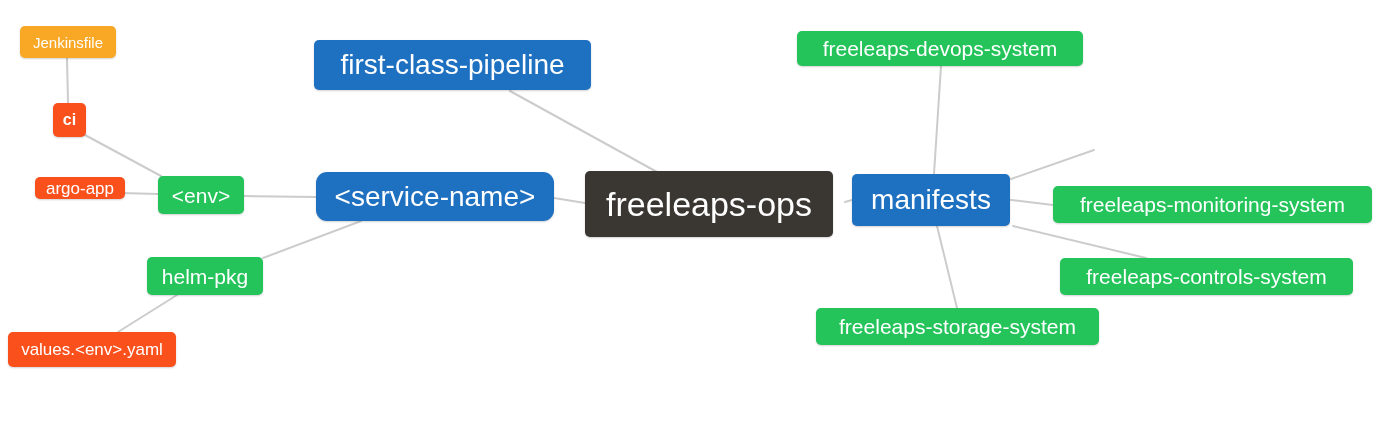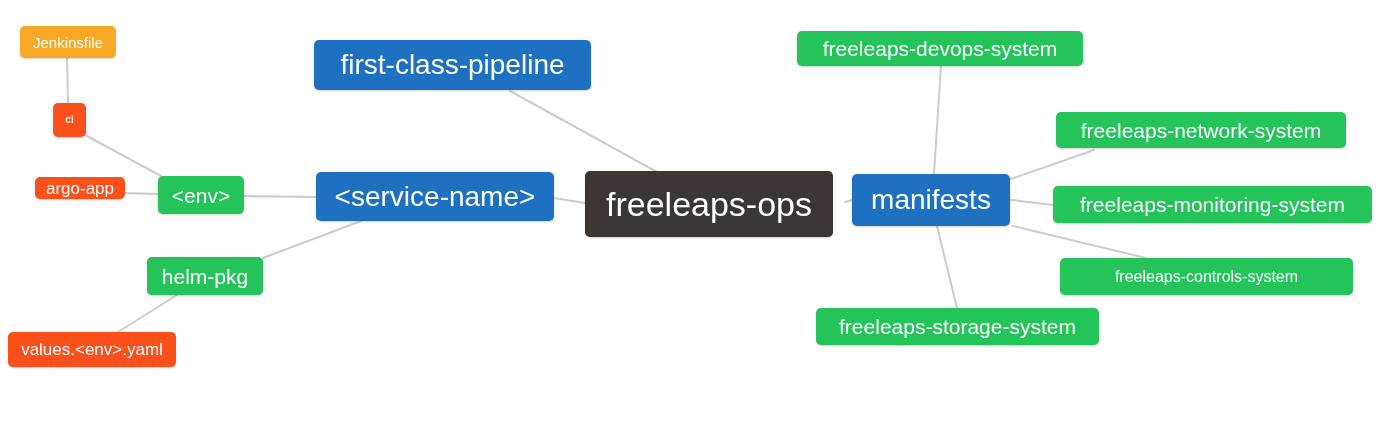--- a/index.html
+++ b/index.html
@@ -53,27 +53,26 @@
       <line x1="510" y1="91" x2="657" y2="172" stroke="#cccccc" stroke-width="2" stroke-linecap="round"></line>
       <line x1="554" y1="198" x2="585" y2="203" stroke="#cccccc" stroke-width="2" stroke-linecap="round"></line>
       <line x1="845" y1="202" x2="852" y2="200" stroke="#cccccc" stroke-width="2" stroke-linecap="round"></line>
       <line x1="934" y1="174" x2="941" y2="66" stroke="#cccccc" stroke-width="2" stroke-linecap="round"></line>
       <line x1="1011" y1="179" x2="1094" y2="150" stroke="#cccccc" stroke-width="2" stroke-linecap="round"></line>
       <line x1="1011" y1="200" x2="1053" y2="205" stroke="#cccccc" stroke-width="2" stroke-linecap="round"></line>
       <line x1="1013" y1="226" x2="1146" y2="258" stroke="#cccccc" stroke-width="2" stroke-linecap="round"></line>
       <line x1="937" y1="226" x2="957" y2="308" stroke="#cccccc" stroke-width="2" stroke-linecap="round"></line>
     </svg>
 <div class="node" style="left: 20px; top: 26px; width: 96px; height: 32px; font-size: 15px; font-weight: 400; background: rgb(249, 168, 38); text-align: right;">Jenkinsfile</div>
-    <div class="node" style="left: 53px; top: 103px; width: 33px; height: 34px; font-size: 10px; font-weight: 700; background: rgb(250, 80, 28);">ci</div>
+    <div class="node" style="left: 53px; top: 103px; width: 33px; height: 34px; font-size: 16px; font-weight: 700; background: rgb(250, 80, 28);">ci</div>
     <div class="node" style="left: 35px; top: 177px; width: 90px; height: 22px; font-size: 17px; font-weight: 400; background: rgb(250, 80, 28);">argo-app</div>
     <div class="node" style="left: 158px; top: 176px; width: 86px; height: 38px; font-size: 21px; font-weight: 400; background: rgb(36, 196, 91);">&lt;env&gt;</div>
     <div class="node" style="left: 314px; top: 40px; width: 277px; height: 50px; font-size: 28px; font-weight: 400; background: rgb(30, 112, 193);">first-class-pipeline</div>
-    <div class="node" style="left: 316px; top: 172px; width: 238px; height: 49px; font-size: 28px; font-weight: 400; background: rgb(30, 112, 193);">&lt;service-name&gt;</div>
+    <div class="node" style="left: 316px; top: 172px; width: 238px; height: 49px; font-size: 28px; font-weight: 400; background: rgb(30, 112, 193); border-radius: 11px;">&lt;service-name&gt;</div>
     <div class="node" style="left: 585px; top: 171px; width: 248px; height: 66px; font-size: 34px; font-weight: 400; background: rgb(58, 54, 49);">freeleaps-ops</div>
     <div class="node" style="left: 852px; top: 174px; width: 158px; height: 52px; font-size: 28px; font-weight: 400; background: rgb(30, 112, 193);">manifests</div>
     <div class="node" style="left: 8px; top: 332px; width: 168px; height: 35px; font-size: 17px; font-weight: 400; background: rgb(250, 80, 28);">values.&lt;env&gt;.yaml</div>
     <div class="node" style="left: 147px; top: 257px; width: 116px; height: 38px; font-size: 21px; font-weight: 400; background: rgb(36, 196, 91);">helm-pkg</div>
     <div class="node" style="left: 797px; top: 31px; width: 286px; height: 35px; font-size: 21px; font-weight: 400; background: rgb(36, 196, 91);">freeleaps-devops-system</div>
-    <div class="node" style="left: 1056px; top: 112px; width: 290px; height: 36px; font-size: 21px; font-weight: 400; background: rgb(36, 196, 91);">freeleaps-network-system</div>
     <div class="node" style="left: 1053px; top: 186px; width: 319px; height: 37px; font-size: 21px; font-weight: 400; background: rgb(36, 196, 91);">freeleaps-monitoring-system</div>
-    <div class="node" style="left: 1060px; top: 258px; width: 293px; height: 37px; font-size: 16px; font-weight: 400; background: rgb(36, 196, 91);">freeleaps-controls-system</div>
+    <div class="node" style="left: 1060px; top: 258px; width: 293px; height: 37px; font-size: 21px; font-weight: 400; background: rgb(36, 196, 91);">freeleaps-controls-system</div>
     <div class="node" style="left: 816px; top: 308px; width: 283px; height: 37px; font-size: 21px; font-weight: 400; background: rgb(36, 196, 91);">freeleaps-storage-system</div>
   </div>
 
 </body></html>

